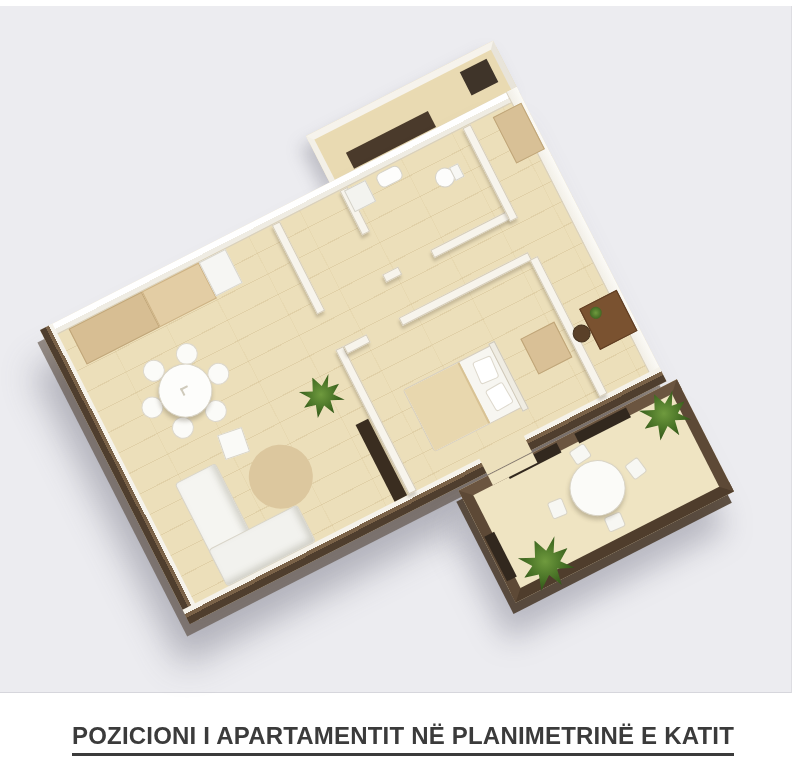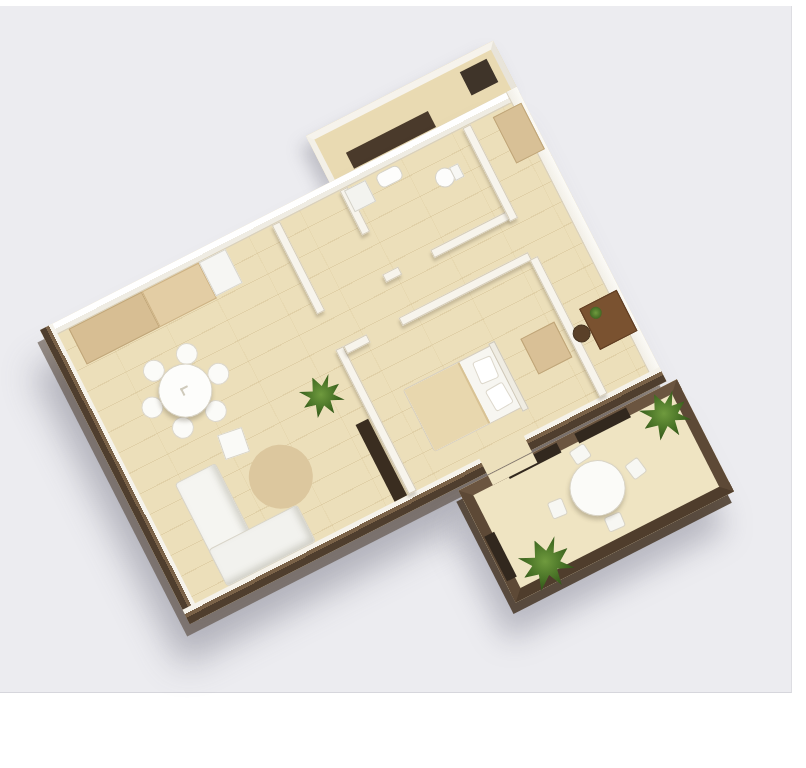--- a/index.html
+++ b/index.html
@@ -183,14 +183,17 @@
         <div class="bchair bc2"></div>
         <div class="bchair bc3"></div>
         <div class="bchair bc4"></div>
         <div class="plant plant-ne"></div>
         <div class="plant plant-sw"></div>
       </div>
 
     </div>
   </div>
 
+  <div class="caption-wrap">
+    <span class="caption">POZICIONI I APARTAMENTIT NË PLANIMETRINË E KATIT</span>
+  </div>
 
 </div>
 
 </body></html>

